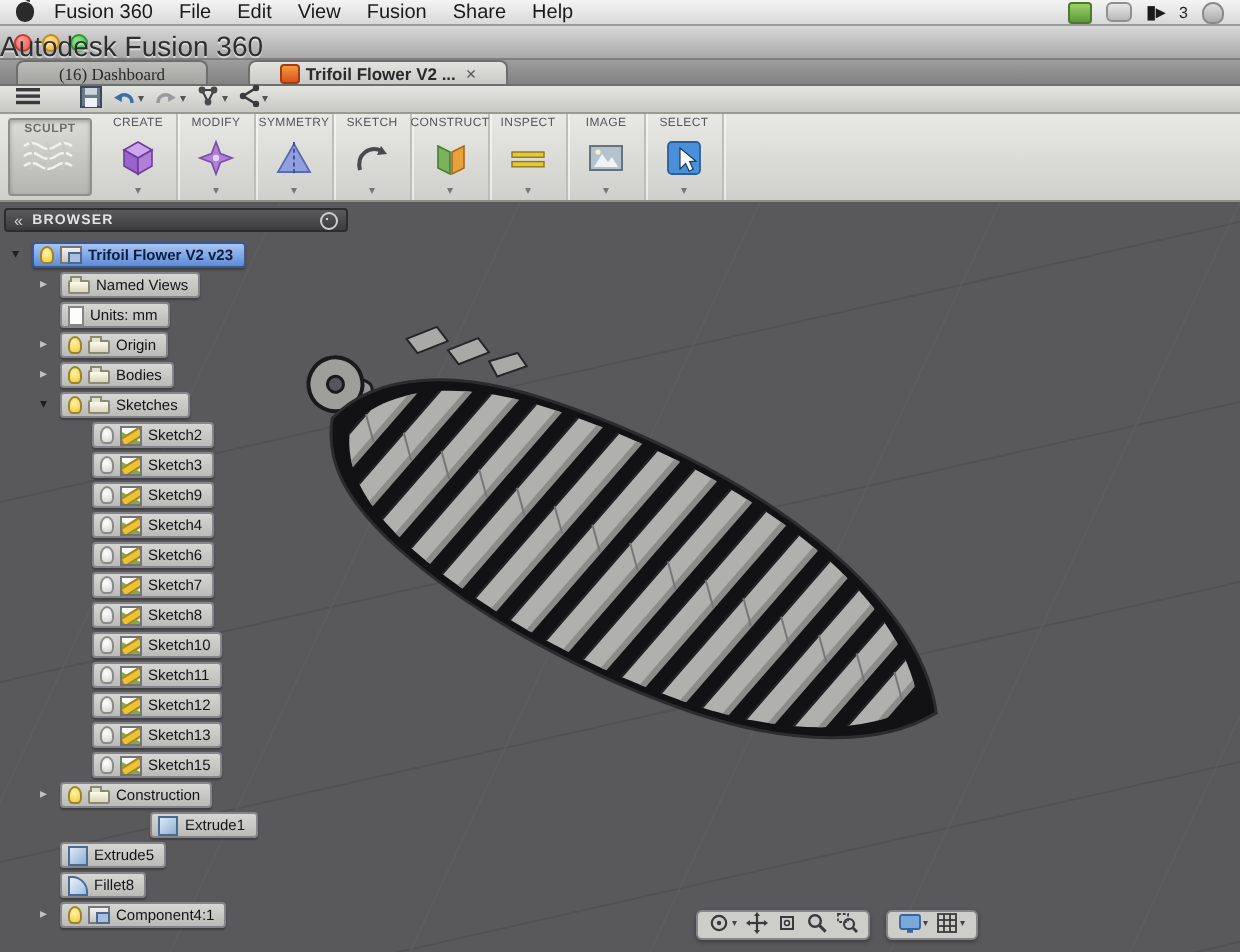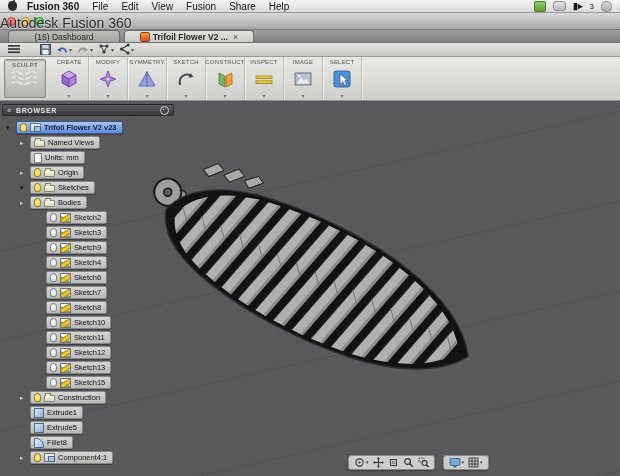--- a/index.html
+++ b/index.html
@@ -11,21 +11,21 @@
   
   #menubar{position:absolute;top:0;left:0;width:620px;height:13px;
     background:linear-gradient(#f4f4f4,#d9d9d9);border-bottom:1px solid #9a9a9a;
     display:flex;align-items:center;font-size:10px;color:#1a1a1a;box-sizing:border-box;padding:0 8px;}
   #menubar .apple{width:9px;height:10px;background:#2a2a2a;border-radius:45% 45% 48% 48%;
     margin-right:10px;position:relative;}
   #menubar .apple::before{content:'';position:absolute;top:-3px;left:4px;width:3px;height:3px;
     background:#2a2a2a;border-radius:0 100% 0 100%;}
   #menu-items{display:flex;gap:13px;}
   #menu-items .mi{cursor:default;white-space:nowrap;}
-  #menu-items .mi.app-name{font-weight:bold;}
+  #menu-items .mi.app-name{font-weight:normal;}
   #menu-status{margin-left:auto;display:flex;align-items:center;gap:7px;font-size:8px;color:#222;}
   .st-ic{display:inline-block;}
   .st-green{width:10px;height:9px;background:linear-gradient(#9ed06a,#5a9a3a);border-radius:2px;border:1px solid #4a7a2a;}
   .st-gray{width:11px;height:8px;background:linear-gradient(#e8e8e8,#b8b8b8);border-radius:3px;border:1px solid #909090;}
   .st-flag{font-weight:bold;font-size:9px;color:#1a1a1a;}
   .st-bell{width:9px;height:9px;background:linear-gradient(#e0e0e0,#aaa);border-radius:50% 50% 40% 40%;border:1px solid #8a8a8a;}
 
   
   #titlebar{position:absolute;top:13px;left:0;width:620px;height:17px;
     background:linear-gradient(#d8d8d8,#a9a9a9);border-bottom:1px solid #7e7e7e;box-sizing:border-box;}
@@ -35,21 +35,21 @@
   .tl.max{left:35px;background:radial-gradient(circle at 35% 30%,#8ae08f,#3fc24a);border:1px solid #2a9334;}
   #titlebar .title{position:absolute;top:2px;left:0;right:0;text-align:left;
     font-size:14px;color:#2e2e2e;text-shadow:0 1px 0 rgba(255,255,255,.5);}
 
   
   #tabbar{position:absolute;top:30px;left:0;width:620px;height:13px;
     background:linear-gradient(#9d9d9d,#828282);border-bottom:1px solid #6e6e6e;box-sizing:border-box;}
   .tab{position:absolute;bottom:0;height:12px;border:1px solid #6e6e6e;border-bottom:none;
     border-radius:4px 4px 0 0;display:flex;align-items:center;justify-content:center;
     font-size:8.5px;color:#2a2a2a;gap:3px;box-sizing:border-box;padding:0 6px;}
-  .tab.inactive{left:8px;width:112px;background:linear-gradient(#bcbcb8,#a3a39f);}
+  .tab.inactive{left:8px;width:96px;background:linear-gradient(#bcbcb8,#a3a39f);font-family:Liberation Serif, serif;}
   .tab.active{left:124px;width:130px;background:linear-gradient(#e2e2de,#c9c9c5);font-weight:bold;}
   .doc-ic{width:8px;height:8px;background:linear-gradient(#f59a3c,#d9531e);border-radius:2px;
     border:1px solid #a33c12;flex:0 0 auto;}
   .tab .close{font-weight:normal;color:#555;font-size:9px;margin-left:2px;}
 
   
   #qat{position:absolute;top:43px;left:0;width:620px;height:14px;
     background:linear-gradient(#e4e4e0,#c8c8c4);border-bottom:1px solid #9a9a92;
     display:flex;align-items:center;box-sizing:border-box;padding:0 8px;gap:5px;}
   .qbtn{display:flex;align-items:center;gap:1px;}
@@ -472,35 +472,35 @@
           </div>
           <div class="tree-row" style="padding-left: 18px;">
             <span class="arrow closed">▸</span>
             <span class="chip">
               <span class="ti ti-bulb on"></span>
               <span class="ti ti-folder"></span>
               <span>Origin</span>
             </span>
           </div>
           <div class="tree-row" style="padding-left: 18px;">
+            <span class="arrow closed">▸</span>
+            <span class="chip">
+              <span class="ti ti-bulb on"></span>
+              <span class="ti ti-folder"></span>
+              <span>Bodies</span>
+            </span>
+          </div>
+          <div class="tree-row" style="padding-left: 18px;">
             <span class="arrow open">▾</span>
             <span class="chip">
               <span class="ti ti-bulb on"></span>
               <span class="ti ti-folder"></span>
               <span>Sketches</span>
             </span>
           </div>
-          <div class="tree-row" style="padding-left: 18px;">
-            <span class="arrow closed">▸</span>
-            <span class="chip">
-              <span class="ti ti-bulb on"></span>
-              <span class="ti ti-folder"></span>
-              <span>Bodies</span>
-            </span>
-          </div>
           <div class="tree-row" style="padding-left: 44px;">
             <span class="chip">
               <span class="ti ti-bulb off"></span>
               <span class="ti ti-sketch"></span>
               <span>Sketch2</span>
             </span>
           </div>
           <div class="tree-row" style="padding-left: 44px;">
             <span class="chip">
               <span class="ti ti-bulb off"></span>
@@ -579,21 +579,21 @@
             </span>
           </div>
           <div class="tree-row" style="padding-left: 18px;">
             <span class="arrow closed">▸</span>
             <span class="chip">
               <span class="ti ti-bulb on"></span>
               <span class="ti ti-folder"></span>
               <span>Construction</span>
             </span>
           </div>
-          <div class="tree-row" style="padding-left: 18px;">
+          <div class="tree-row" style="padding-left: 18px; justify-content: center;">
             <span class="arrow">&nbsp;</span>
             <span class="chip">
               <span class="ti ti-extrude"></span>
               <span>Extrude1</span>
             </span>
           </div>
           <div class="tree-row" style="padding-left: 18px;">
             <span class="arrow">&nbsp;</span>
             <span class="chip">
               <span class="ti ti-extrude"></span>

